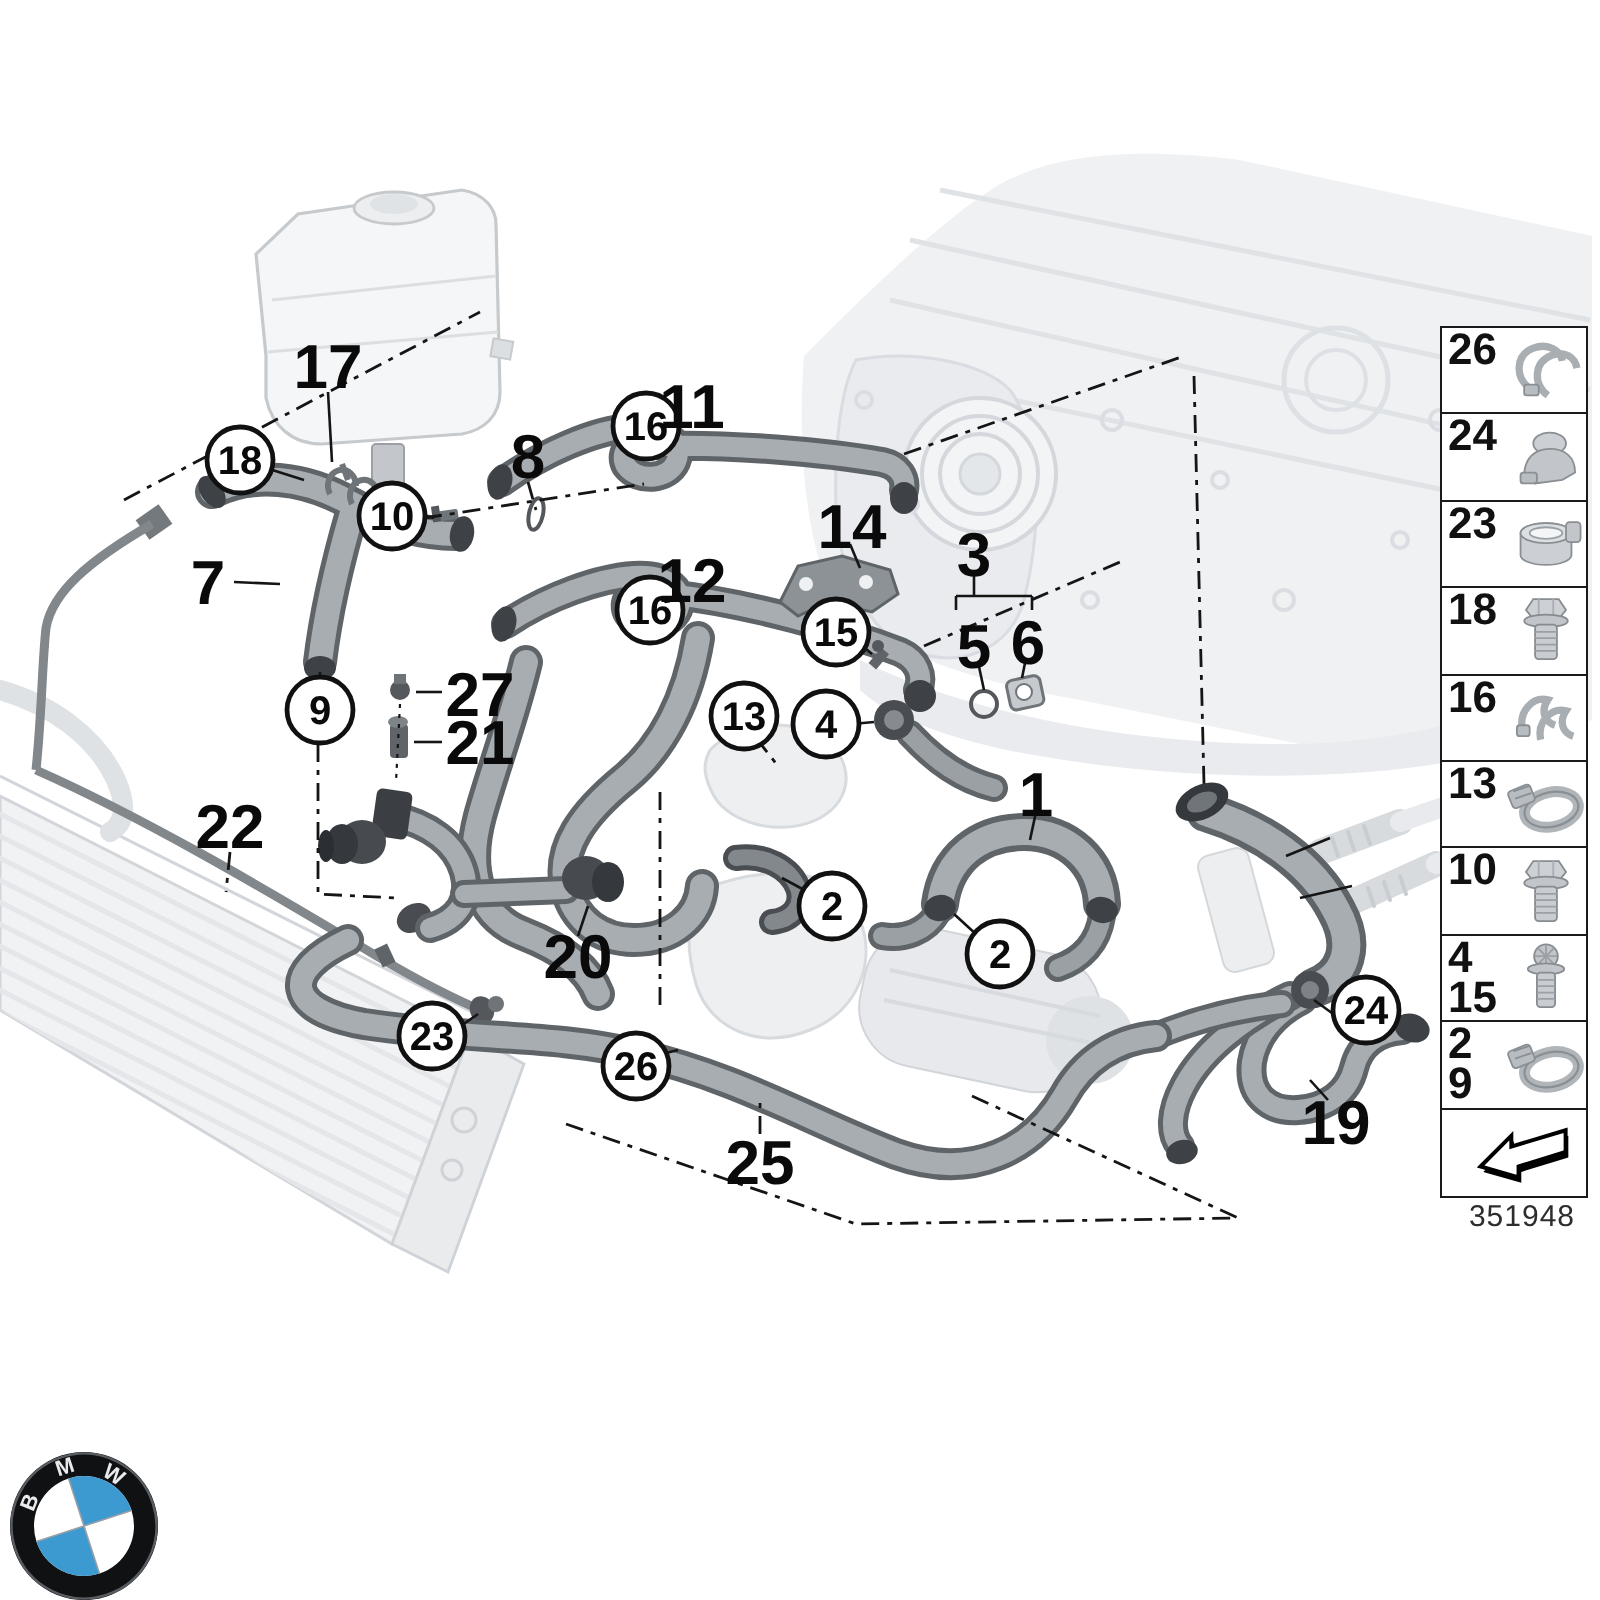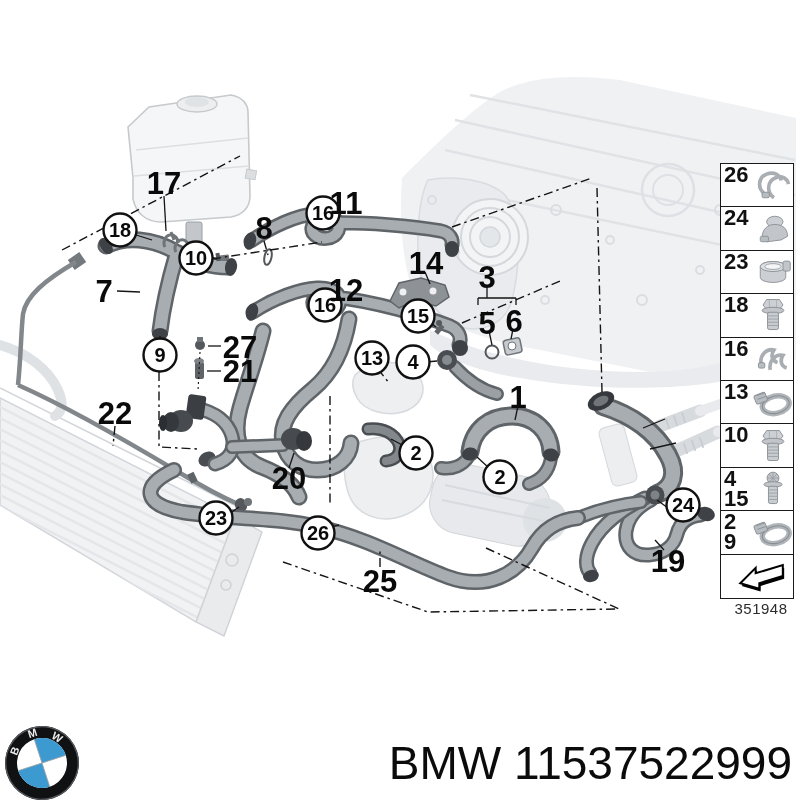--- a/index.html
+++ b/index.html
@@ -442,24 +442,20 @@
         <path d="M40,15 V65 M15,40 H65" stroke="#9aa0a5" stroke-width="0.8" fill="none"></path>
         <g fill="#e8eaec" font-family="Liberation Sans, sans-serif" font-size="11" font-weight="bold" text-anchor="middle">
           <text x="17.5" y="24" transform="rotate(-50 17.5 20)">B</text>
           <text x="40" y="12.5">M</text>
           <text x="62.5" y="24" transform="rotate(50 62.5 20)">W</text>
         </g>
       </g>
     </svg>
   </div>
 
-  <div class="footer-text">
-    <span>BMW</span>
-    <span>11537522999</span>
-  </div>
 
   <svg width="0" height="0" style="position:absolute" aria-hidden="true">
     <defs>
       <symbol id="sym-flange-bolt" viewBox="0 0 44 40">
         <polygon points="15,3 29,3 33,9 29,14 15,14 11,9" fill="#cdd1d5" stroke="#878c91"></polygon>
         <path d="M18,3 V14 M26,3 V14" stroke="#a9aeb3" fill="none"></path>
         <ellipse cx="22" cy="15" rx="12" ry="3.5" fill="#c2c6cb" stroke="#878c91"></ellipse>
         <rect x="16" y="17" width="12" height="19" rx="2" fill="#c9cdd2" stroke="#878c91"></rect>
         <path d="M16,21 h12 M16,24.5 h12 M16,28 h12 M16,31.5 h12" stroke="#9aa0a5" fill="none"></path>
       </symbol>

